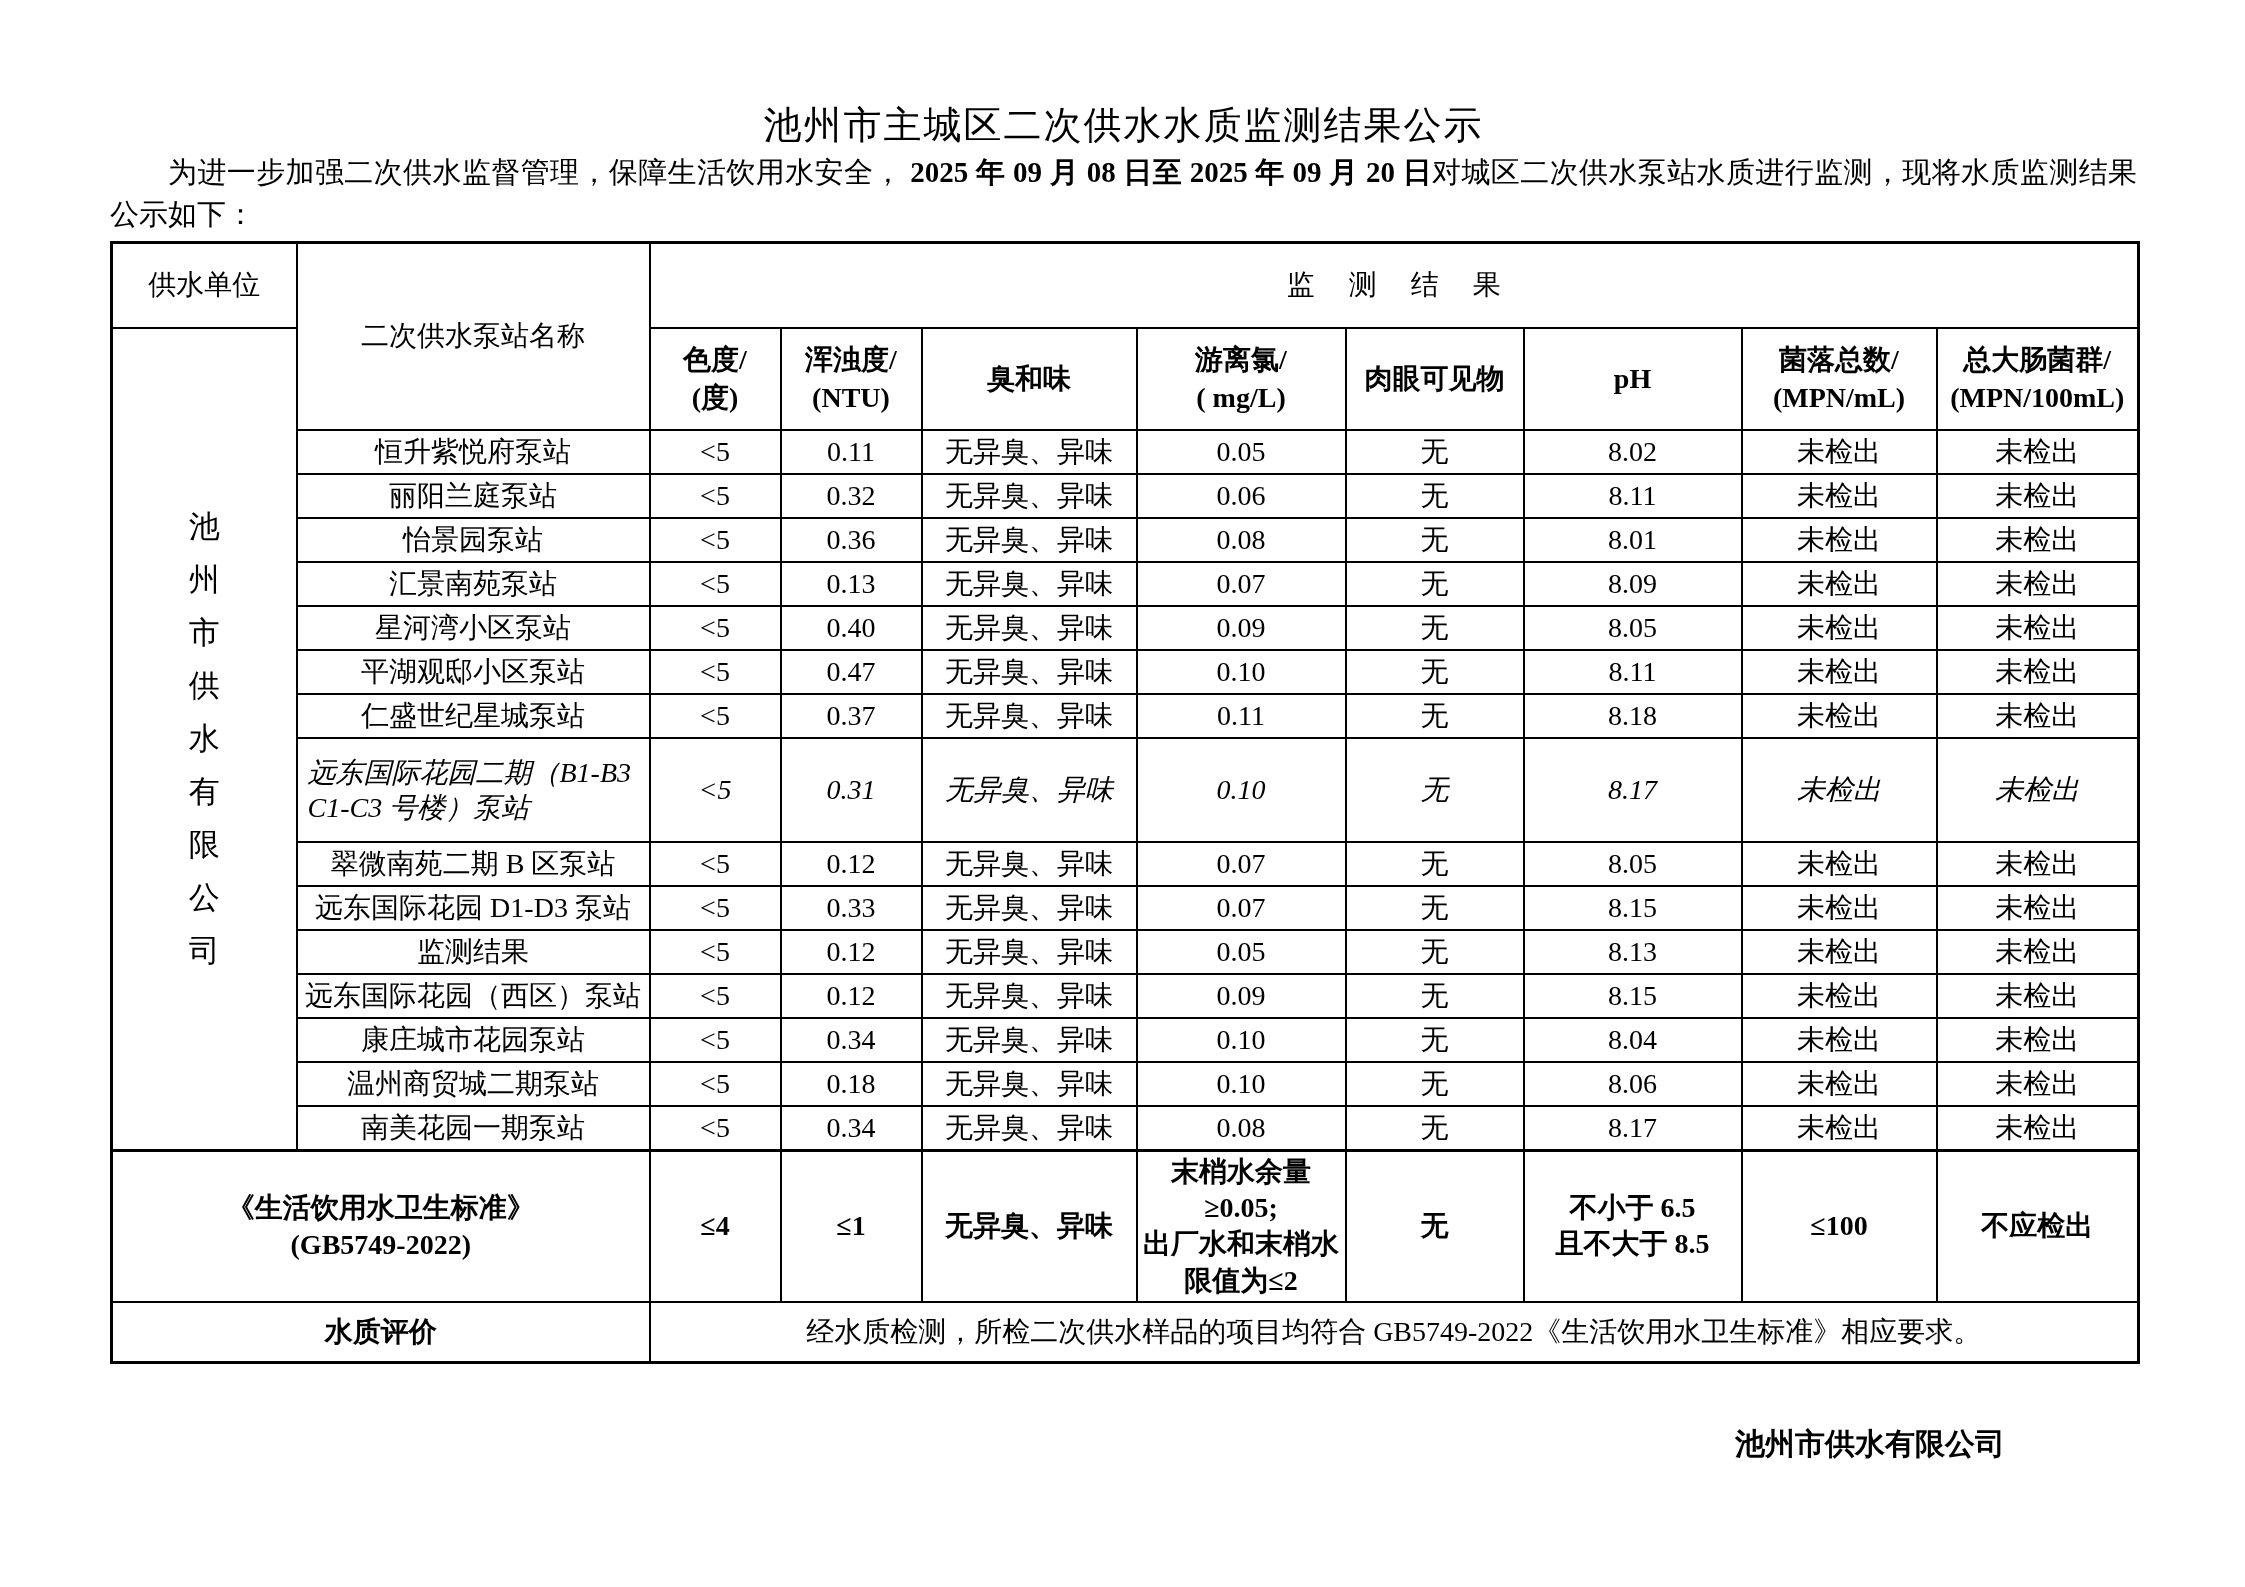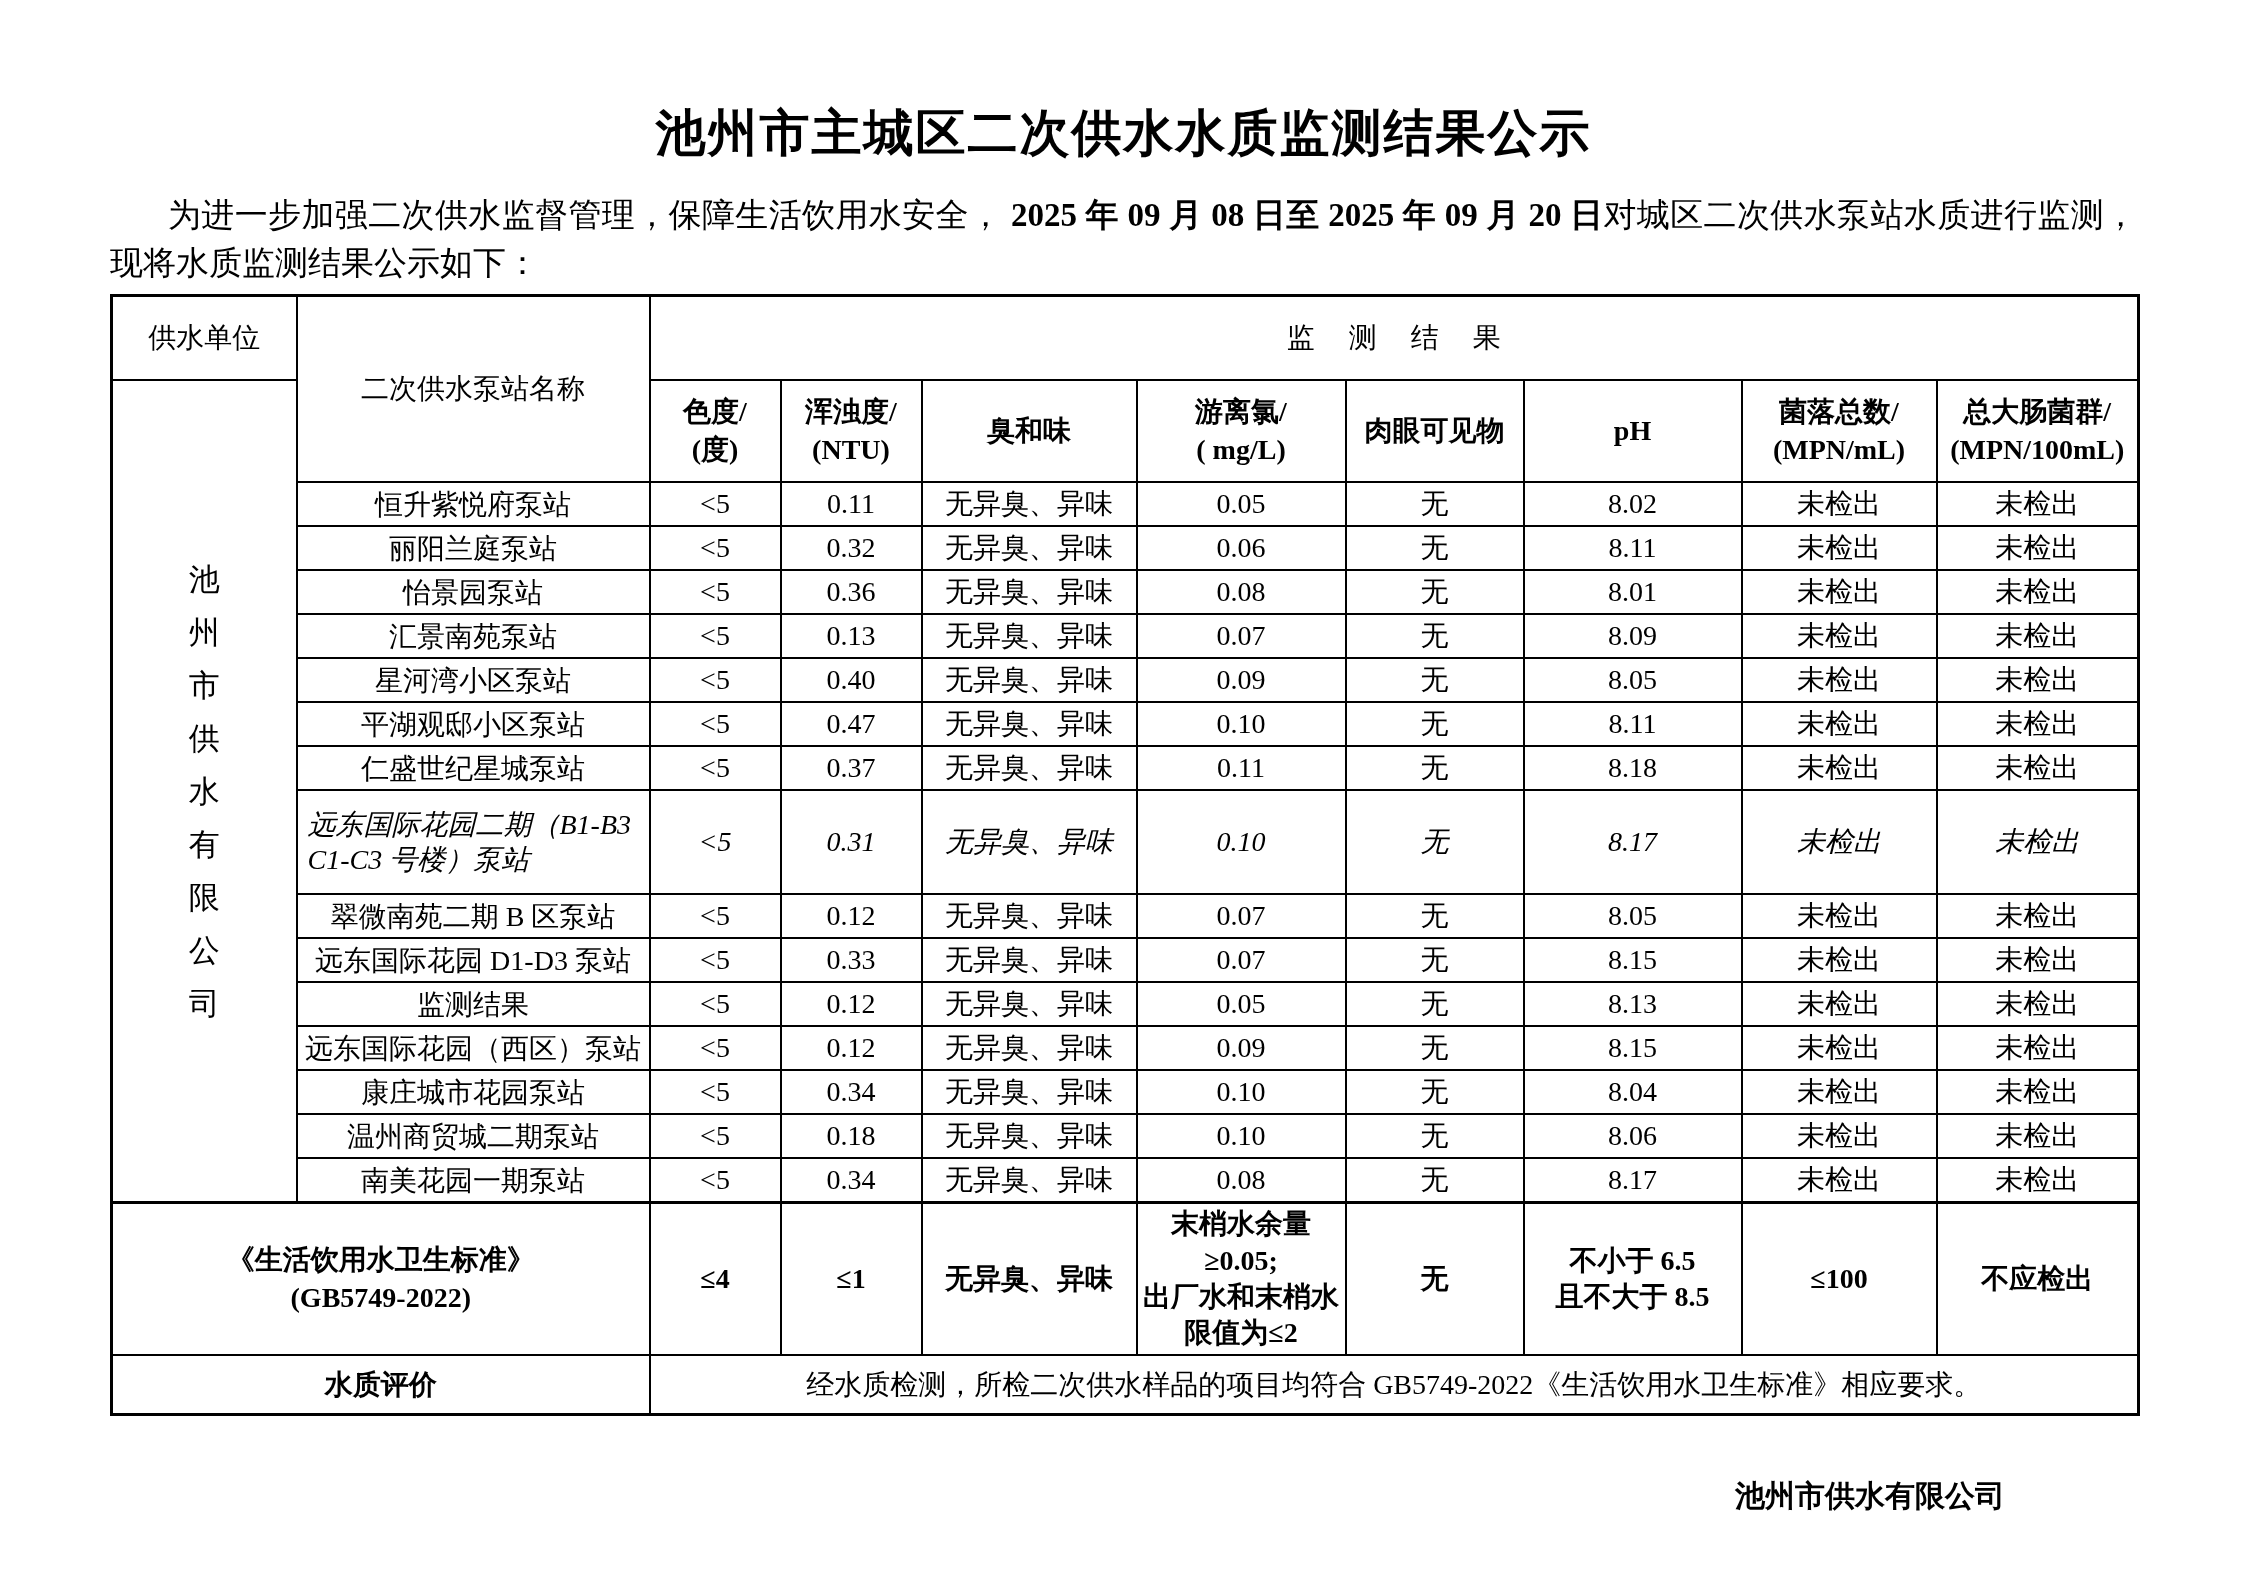--- a/index.html
+++ b/index.html
@@ -5,27 +5,27 @@
   html,body{margin:0;padding:0;background:#ffffff;}
   body{
     width:2245px;height:1587px;position:relative;
     font-family:"Liberation Serif","DejaVu Serif",serif;
     color:#000;
   }
   .page{padding:0 108px 0 110px;}
   .title{
     margin:100px 0 0 0;
     text-align:center;
-    font-size:50px;
-    font-weight:bold;
+    font-size:38px;
+    font-weight:normal;
     letter-spacing:2px;
   }
   .intro{
-    margin:25px 0 0 0;
-    font-size:33px;
+    margin:0 0 0 0;
+    font-size:29px;
     line-height:1.45;
     text-indent:58px;
     text-align:justify;
   }
   .intro .bold-date{font-weight:bold;}
   table.wq{
     border-collapse:collapse;
     table-layout:fixed;
     margin-top:6px;
     width:2027px;

